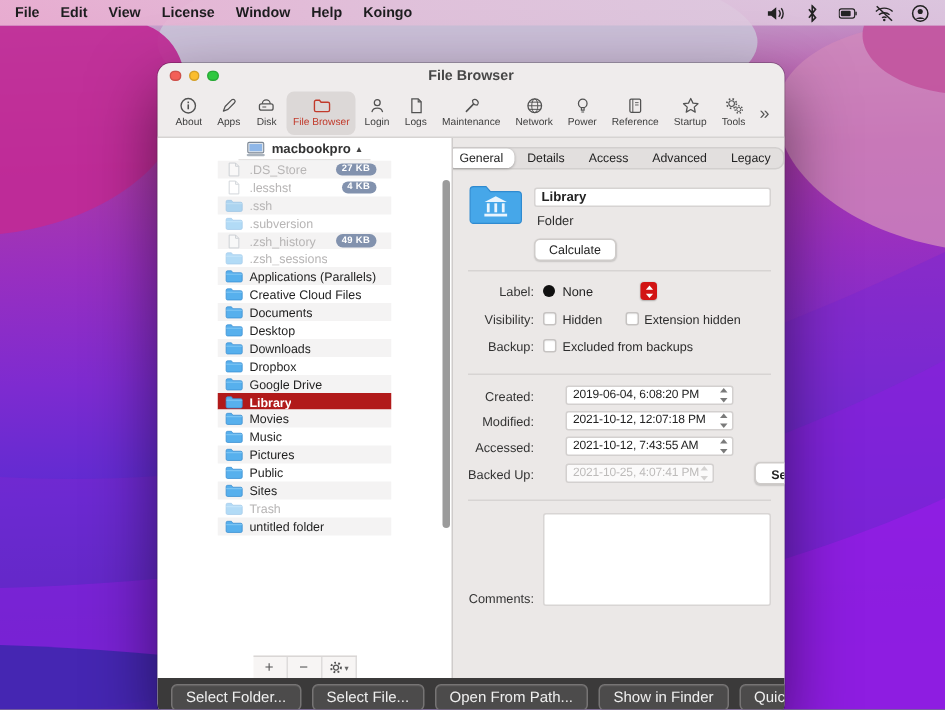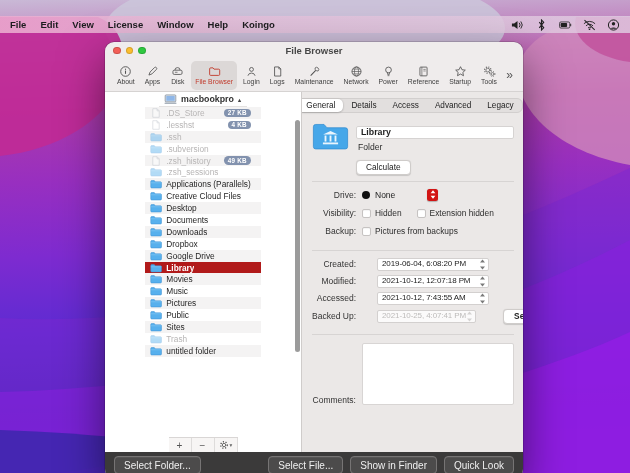--- a/index.html
+++ b/index.html
@@ -3,21 +3,21 @@
 <meta charset="utf-8">
 <style>
   *{margin:0;padding:0;box-sizing:border-box;}
   html,body{width:630px;height:473px;}
   body{font-family:"Liberation Sans",sans-serif;overflow:hidden;background:#222;}
   .desktop{position:relative;width:630px;height:473px;overflow:hidden;
     background:linear-gradient(178deg,#c9b9d6 0%,#bd6cb6 13%,#ab3aaa 23%,#982fc0 37%,#7e2bd0 52%,#5c2bd2 68%,#4728bc 83%,#5a22c6 100%);}
   .wallpaper{position:absolute;inset:0;width:100%;height:100%;}
 
   
-  .menubar{position:absolute;top:16px;left:0;right:0;height:17px;display:flex;align-items:center;
+  .menubar{position:absolute;top:0;left:0;right:0;height:17px;display:flex;align-items:center;
     padding:0 10px;font-size:9.5px;font-weight:700;color:#1d1d1f;
     background:linear-gradient(90deg,rgba(236,172,208,.88),rgba(228,193,219,.82) 45%,rgba(224,205,226,.82));}
   .menu-item{margin-right:14px;cursor:default;white-space:nowrap;}
   .menu-status{margin-left:auto;display:flex;align-items:center;gap:11px;}
   .status-icon{width:13px;height:12px;display:flex;align-items:center;}
   .status-icon svg{width:100%;height:100%;}
 
   
   .window{position:absolute;left:105px;top:42px;width:418px;height:436px;background:#efecec;
     border-radius:9px;box-shadow:0 18px 45px rgba(0,0,0,.5),0 0 0 .5px rgba(0,0,0,.28);
@@ -360,30 +360,30 @@
               </span>
               <span class="sb-label">Creative Cloud Files</span>
             </div>
             <div class="sb-row">
               <span class="sb-ic">
                 <svg viewBox="0 0 16 13">
                   <path d="M1 3.2 a1.3 1.3 0 0 1 1.3-1.3 h3.4 l1.3 1.7 h7 a1.3 1.3 0 0 1 1.3 1.3 v5.6 a1.3 1.3 0 0 1 -1.3 1.3 h-11.7 a1.3 1.3 0 0 1 -1.3 -1.3 Z" fill="#57b0ed" stroke="#3c8fd3" stroke-width=".7"></path>
                   <path d="M1 4.9 h14.3" stroke="#8fd0f7" stroke-width=".7"></path>
                 </svg>
               </span>
+              <span class="sb-label">Documents</span>
+            </div>
+            <div class="sb-row">
+              <span class="sb-ic">
+                <svg viewBox="0 0 16 13">
+                  <path d="M1 3.2 a1.3 1.3 0 0 1 1.3-1.3 h3.4 l1.3 1.7 h7 a1.3 1.3 0 0 1 1.3 1.3 v5.6 a1.3 1.3 0 0 1 -1.3 1.3 h-11.7 a1.3 1.3 0 0 1 -1.3 -1.3 Z" fill="#57b0ed" stroke="#3c8fd3" stroke-width=".7"></path>
+                  <path d="M1 4.9 h14.3" stroke="#8fd0f7" stroke-width=".7"></path>
+                </svg>
+              </span>
               <span class="sb-label">Desktop</span>
-            </div>
-            <div class="sb-row">
-              <span class="sb-ic">
-                <svg viewBox="0 0 16 13">
-                  <path d="M1 3.2 a1.3 1.3 0 0 1 1.3-1.3 h3.4 l1.3 1.7 h7 a1.3 1.3 0 0 1 1.3 1.3 v5.6 a1.3 1.3 0 0 1 -1.3 1.3 h-11.7 a1.3 1.3 0 0 1 -1.3 -1.3 Z" fill="#57b0ed" stroke="#3c8fd3" stroke-width=".7"></path>
-                  <path d="M1 4.9 h14.3" stroke="#8fd0f7" stroke-width=".7"></path>
-                </svg>
-              </span>
-              <span class="sb-label">Documents</span>
             </div>
             <div class="sb-row">
               <span class="sb-ic">
                 <svg viewBox="0 0 16 13">
                   <path d="M1 3.2 a1.3 1.3 0 0 1 1.3-1.3 h3.4 l1.3 1.7 h7 a1.3 1.3 0 0 1 1.3 1.3 v5.6 a1.3 1.3 0 0 1 -1.3 1.3 h-11.7 a1.3 1.3 0 0 1 -1.3 -1.3 Z" fill="#57b0ed" stroke="#3c8fd3" stroke-width=".7"></path>
                   <path d="M1 4.9 h14.3" stroke="#8fd0f7" stroke-width=".7"></path>
                 </svg>
               </span>
               <span class="sb-label">Downloads</span>
             </div>
@@ -515,21 +515,21 @@
           <div class="info-fields">
             <input class="name-field" type="text" value="Library" style="">
             <div class="kind">Folder</div>
             <button class="btn-white">Calculate</button>
           </div>
         </div>
 
         <div class="divider"></div>
 
         <div class="form-row">
-          <div class="form-label">Drive:</div>
+          <div class="form-label">Label:</div>
           <span class="color-dot"></span>
           <span class="label-value">None</span>
           <span class="red-stepper">
             <svg viewBox="0 0 6 9">
                 <path d="M3 0.3 L5.4 3.2 H0.6 Z" fill="#fff"></path>
                 <path d="M3 8.7 L5.4 5.8 H0.6 Z" fill="#fff"></path>
               </svg>
           </span>
         </div>
 
@@ -544,21 +544,21 @@
                 <span class="checkbox"></span>
                 <span class="cb-label">Extension hidden</span>
               </span>
             </div>
           </div>
         <div id="backup-row-slot">
             <div class="form-row">
               <div class="form-label">Backup:</div>
               <span class="cb-group">
                 <span class="checkbox"></span>
-                <span class="cb-label">Pictures from backups</span>
+                <span class="cb-label">Excluded from backups</span>
               </span>
             </div>
           </div>
 
         <div class="divider"></div>
 
         <div id="date-rows">
             <div class="form-row date-row">
               <div class="form-label">Created:</div>
               <div class="date-field">
@@ -615,17 +615,18 @@
         <div class="comments-row">
           <div class="form-label" style="margin-top:1px">Comments:</div>
           <textarea class="comments-box" style=""></textarea>
         </div>
       </div>
     </div>
 
     <div id="bottom-bar" class="bottombar">
         <button class="dark-btn first">Select Folder...</button>
         <button class="dark-btn">Select File...</button>
+        <button class="dark-btn">Open From Path...</button>
         <button class="dark-btn">Show in Finder</button>
         <button class="dark-btn">Quick Look</button>
       </div>
   </div>
 </div>
 
 </body></html>

